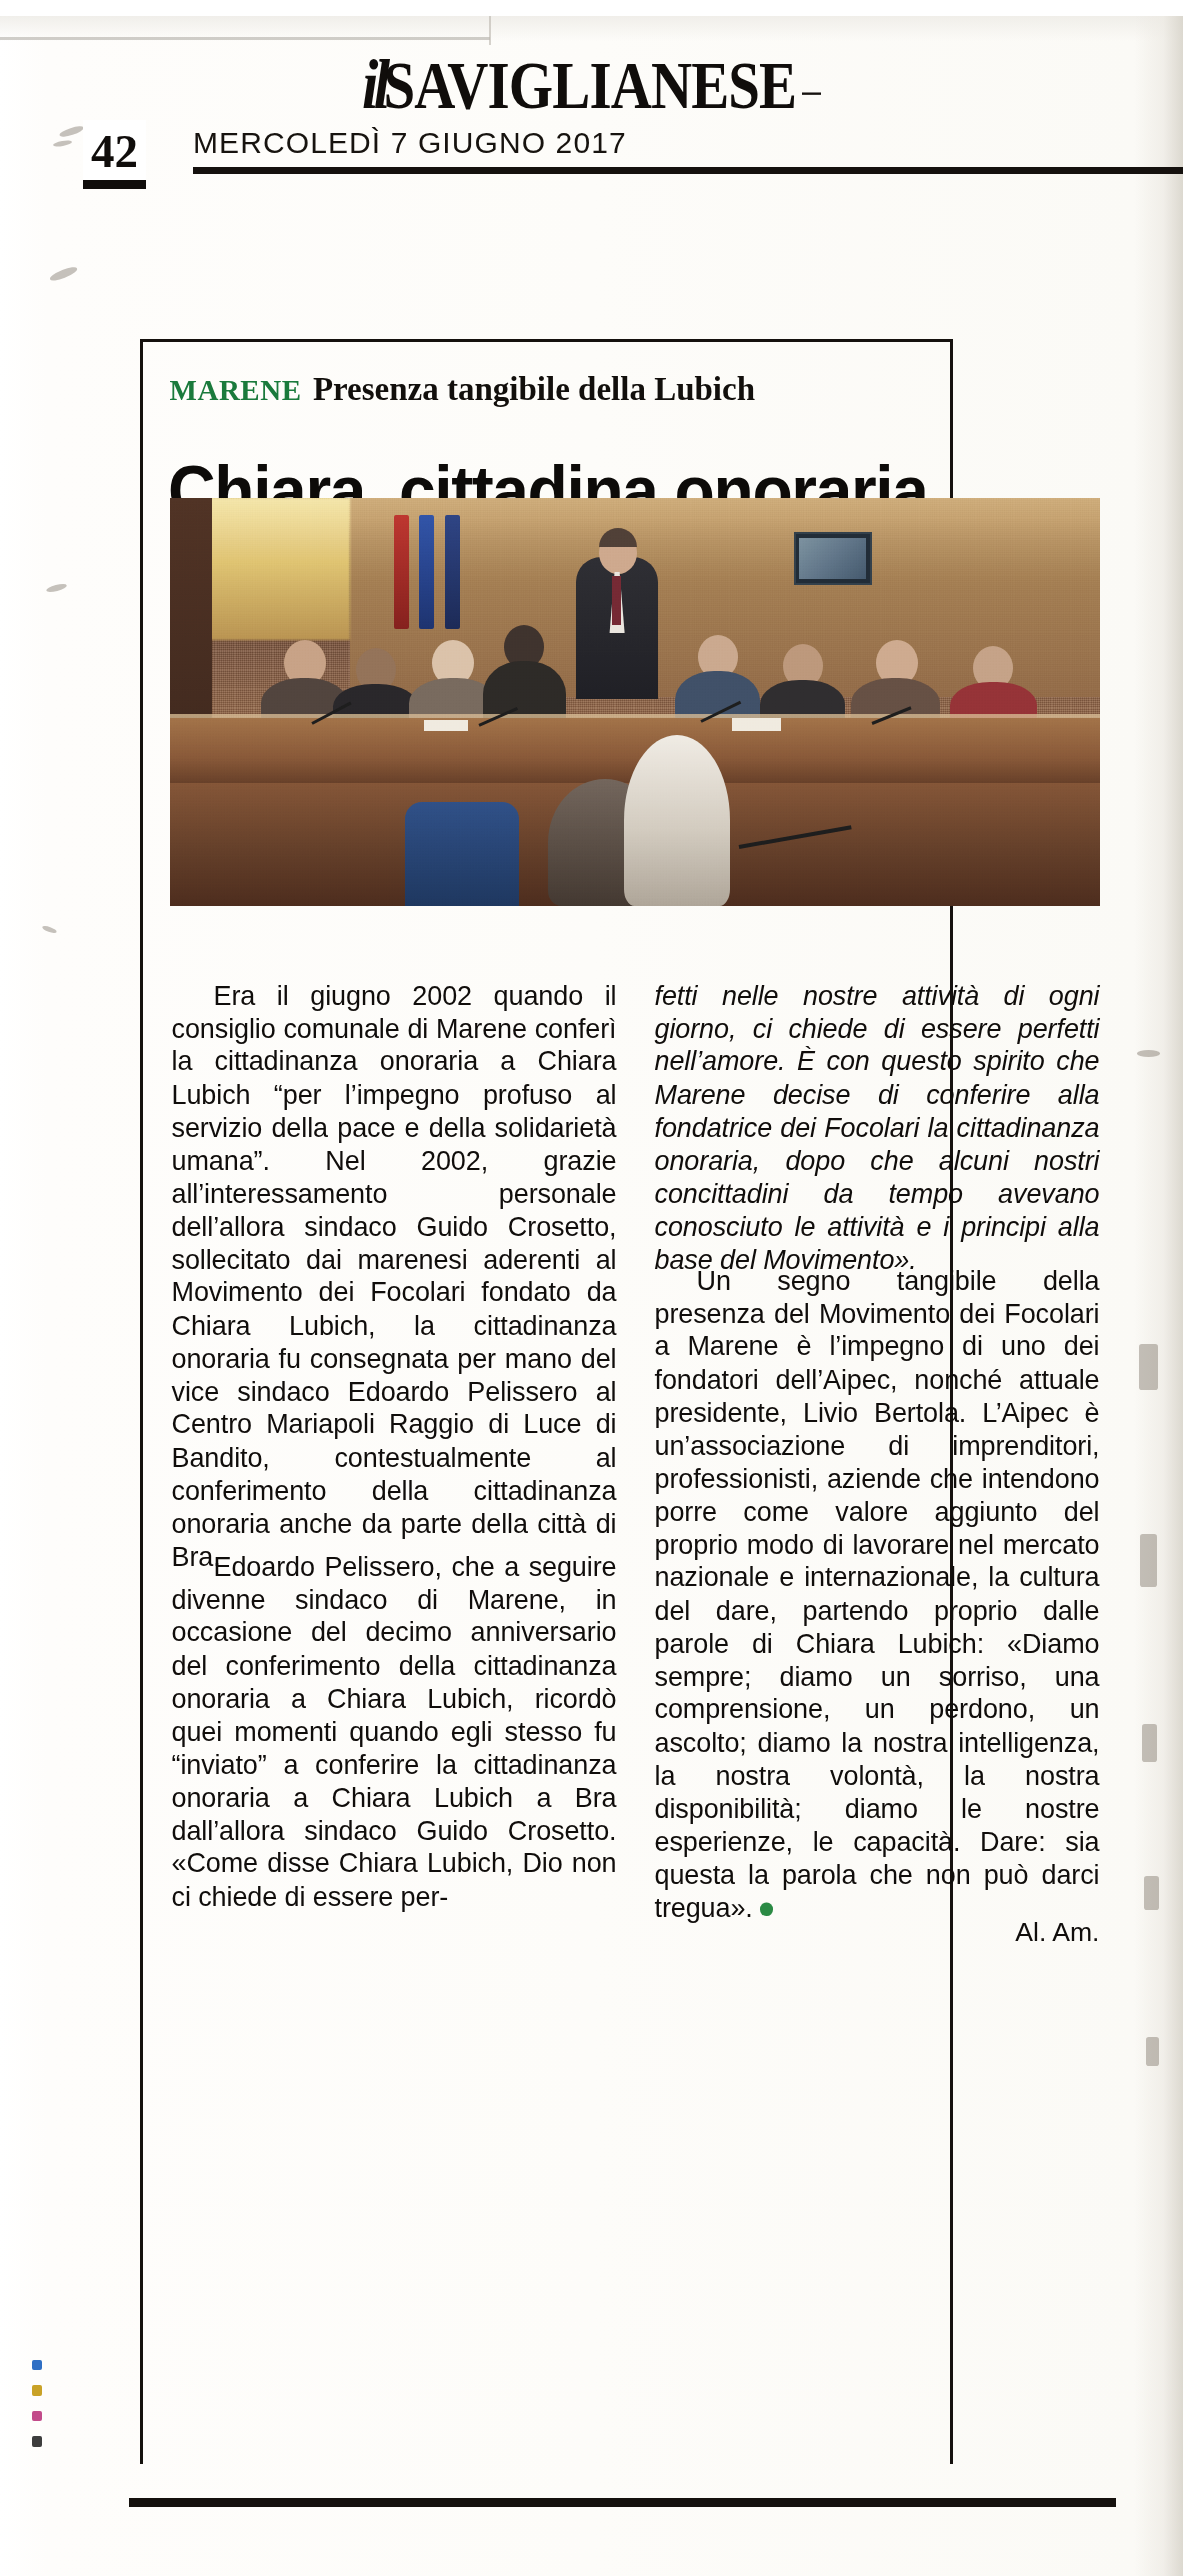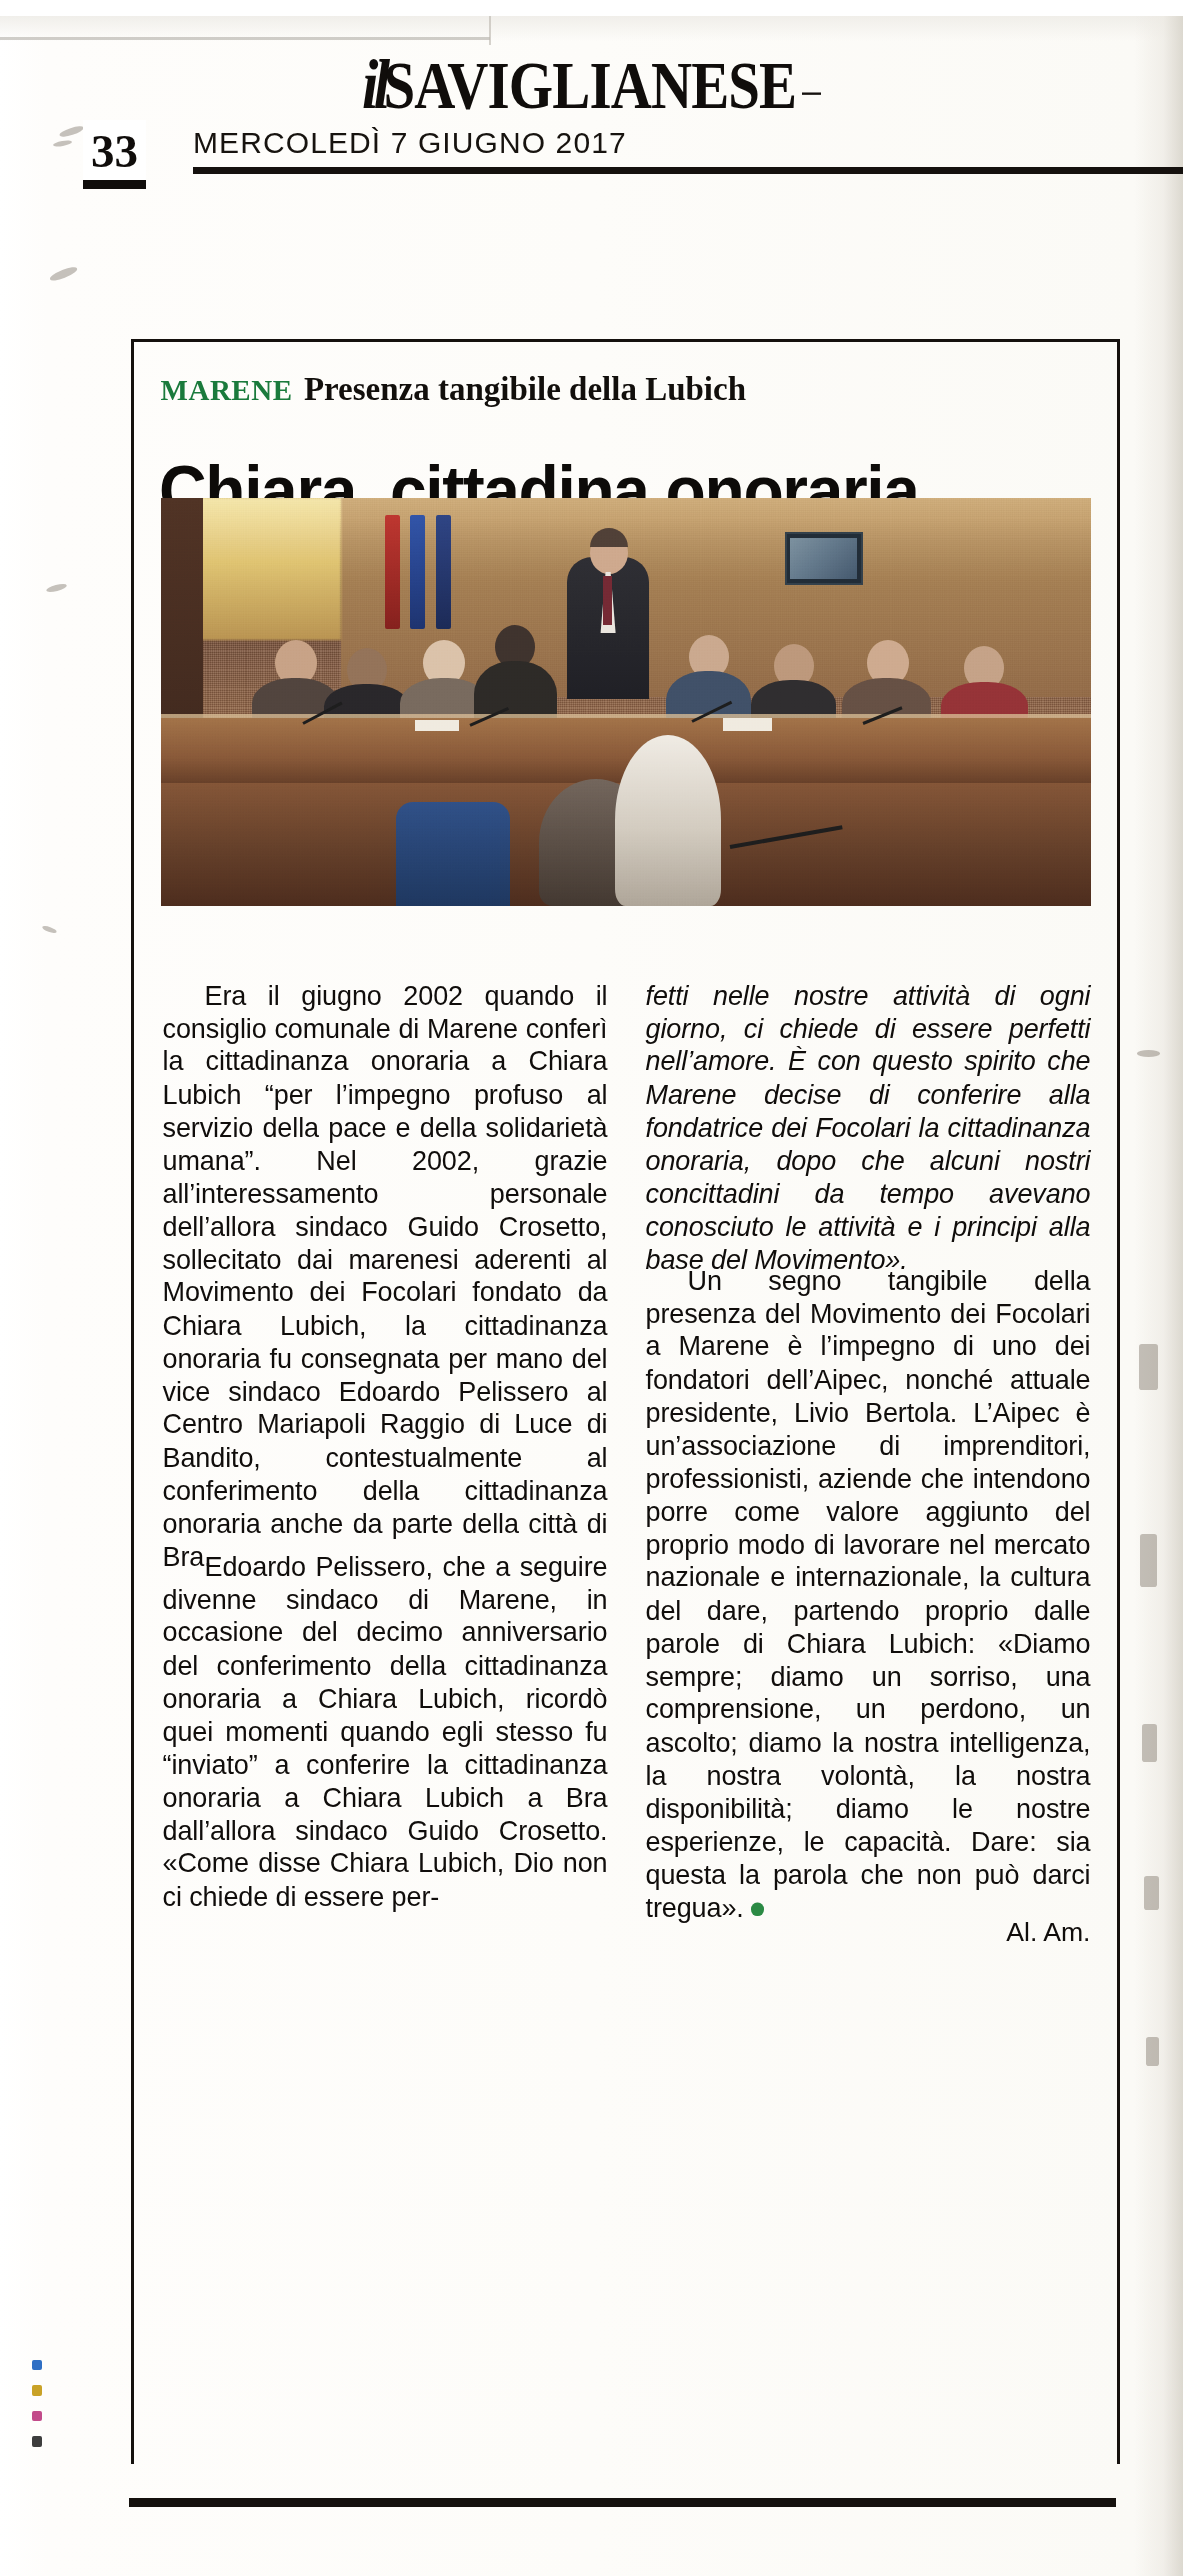--- a/index.html
+++ b/index.html
@@ -134,22 +134,22 @@
     position: absolute;
     left: 110px; top: 11.4px;
     width: 998px;
     height: 6.6px;
     background: #15110e;
   }
 
   
   .article {
     position: absolute;
-    left: 131px; top: 323px;
-    width: 989px;
+    left: 140px; top: 323px;
+    width: 813px;
     height: 2125px;
     border-left: 3.8px solid #15110e;
     border-top: 3.8px solid #15110e;
     border-right: 3.8px solid #15110e;
     box-sizing: border-box;
   }
   .article-bottom-rule {
     position: absolute;
     left: 129px; top: 2482px;
     width: 987px; height: 8.5px;
@@ -448,21 +448,21 @@
   <div class="speck" style="left:1140px;top:1518px;width:17px;height:53px;border-radius:2.8px;"></div>
   <div class="speck" style="left:1142px;top:1708px;width:15px;height:38px;border-radius:2.8px;"></div>
   <div class="speck" style="left:1144px;top:1860px;width:15px;height:34px;border-radius:2.8px;"></div>
   <div class="speck" style="left:1146px;top:2021px;width:13.3px;height:28.5px;border-radius:2.8px;"></div>
 
   <div class="masthead">
     <div class="masthead-logo"><span class="il">il</span><span>SAVIGLIANESE</span><span class="masthead-tail"></span></div>
   </div>
 
   <div class="headbar">
-    <div class="page-number">33</div>
+    <div class="page-number">42</div>
     <div class="page-number-rule"></div>
     <div class="issue-date">MERCOLEDÌ 7 GIUGNO 2017</div>
     <div class="head-rule"></div>
   </div>
 
   <div class="article">
 
     <div class="kicker-row">
       <span class="kicker-place">MARENE</span><span class="kicker-text">Presenza tangibile della Lubich</span>
     </div>

